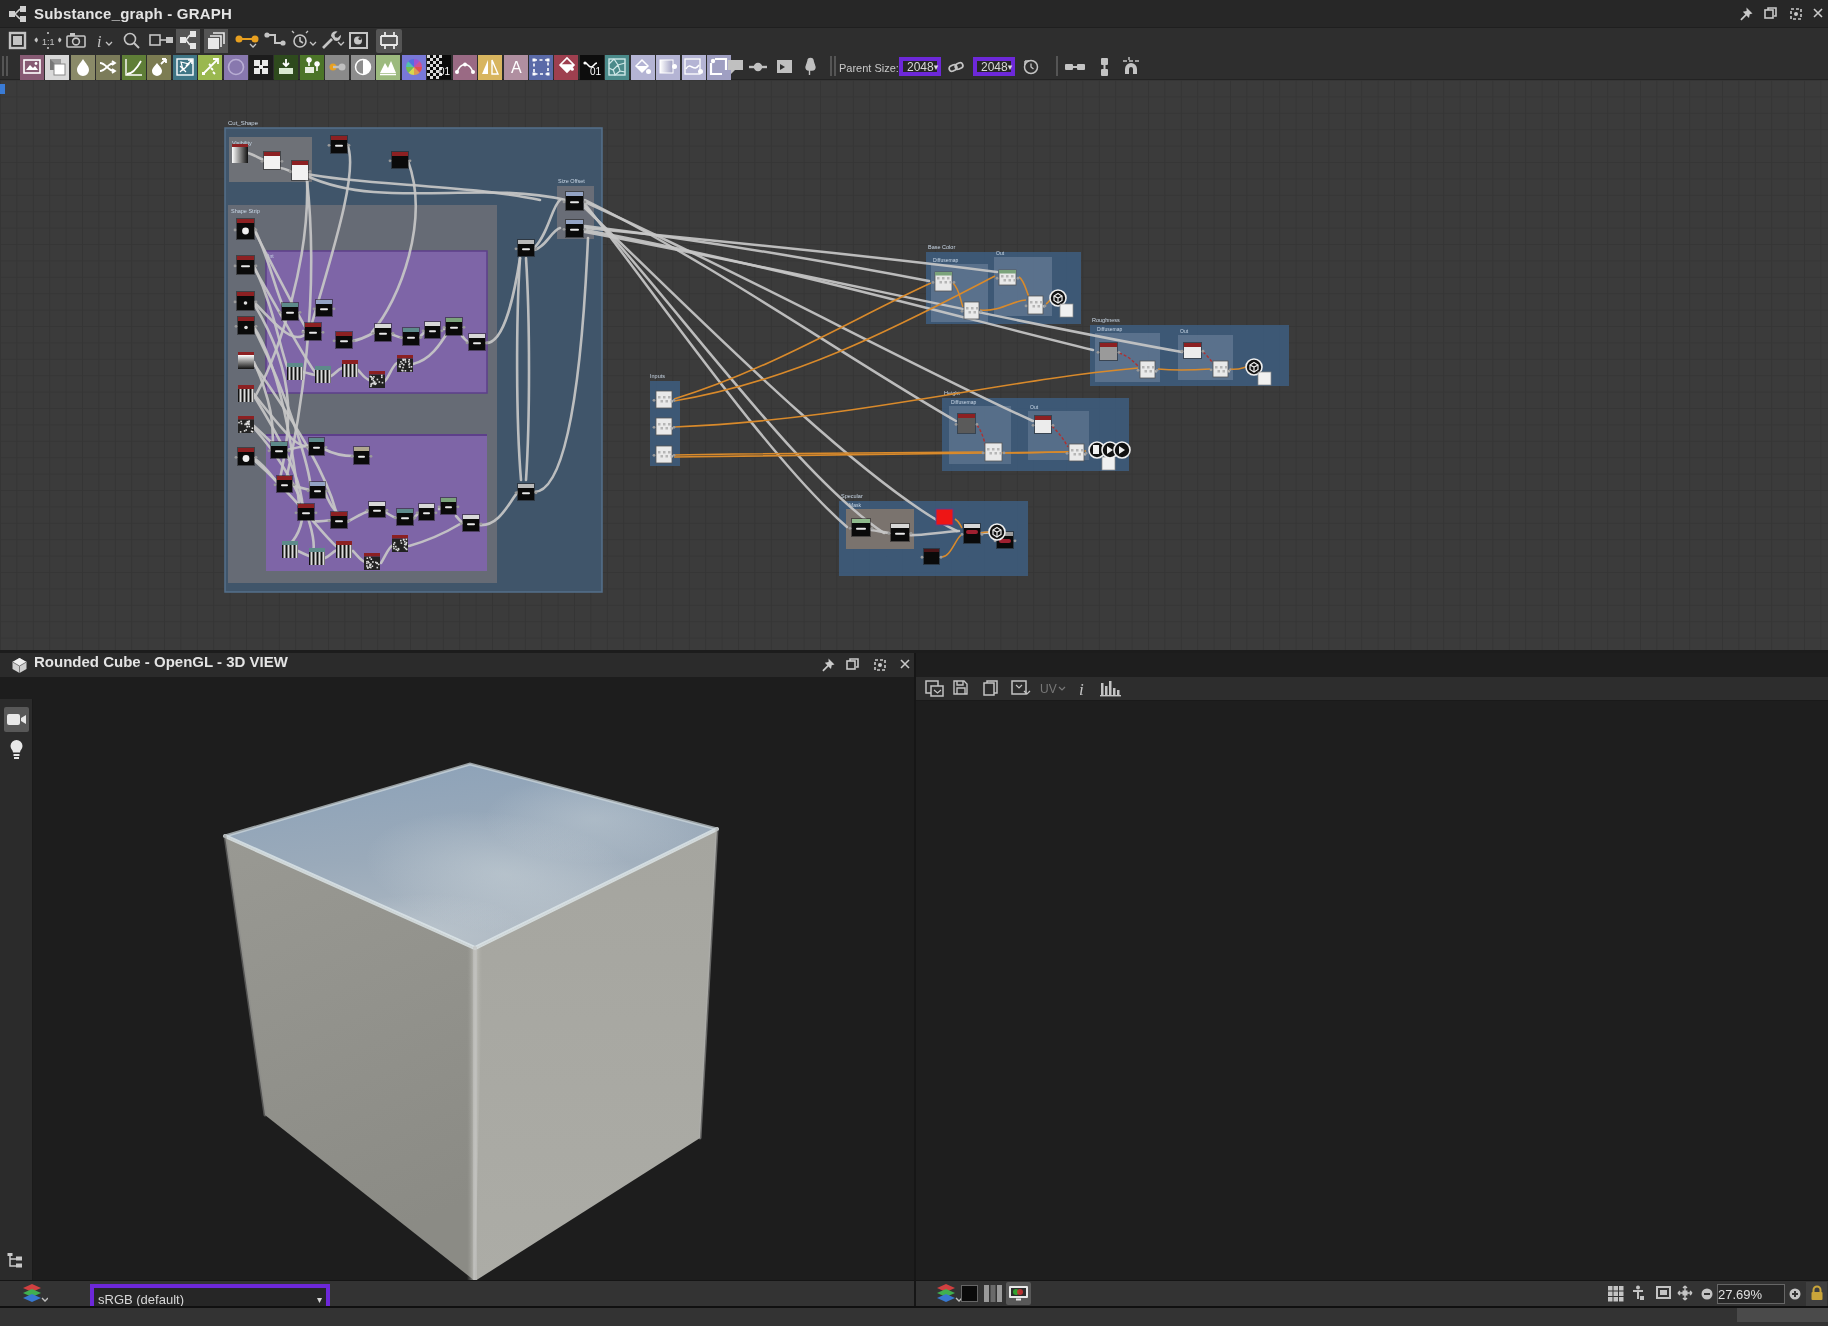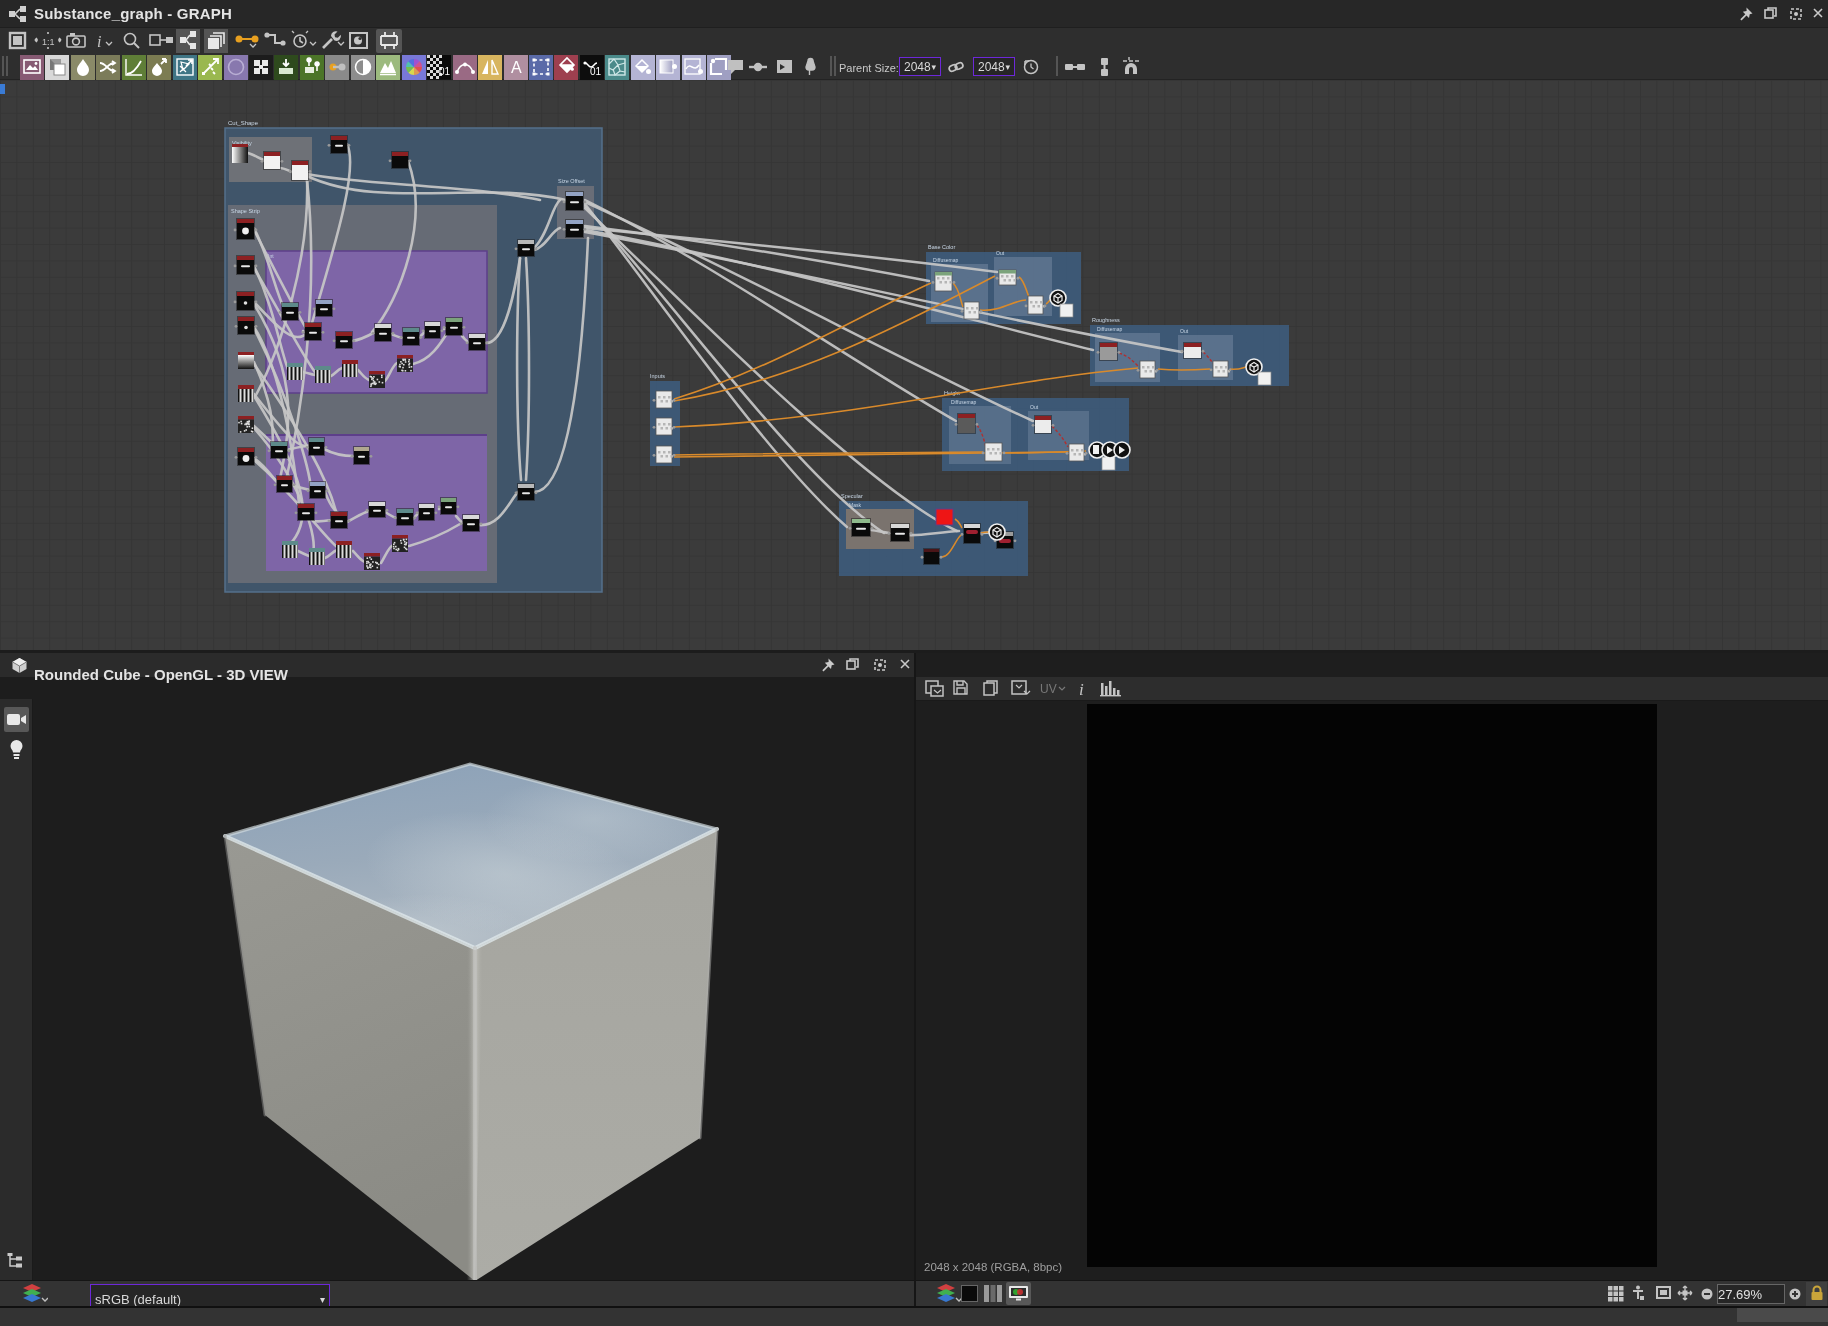--- a/index.html
+++ b/index.html
@@ -22,21 +22,21 @@
 #p3d-bar{left:0;top:627px;width:914px;height:26px;background:#333333;border-top:1px solid #151515}
 #p2d{left:916px;top:653px;width:912px;height:653px;background:#1e1e1e}
 #p2d-ttl{left:0;top:0;width:912px;height:24px;background:#2b2b2b}
 #p2d-tools{left:0;top:24px;width:912px;height:24px;background:#2d2d2d;border-bottom:1px solid #1a1a1a}
 #p2d-canvas{left:0;top:48px;width:912px;height:579px;background:#1e1e1e}
 #blackimg{left:171px;top:3px;width:570px;height:563px;background:#040404}
 #p2d-bar{left:0;top:627px;width:912px;height:26px;background:#333333;border-top:1px solid #151515}
 #vsplit{left:914px;top:653px;width:2px;height:653px;background:#161616}
 #status{left:0;top:1306px;width:1828px;height:20px;background:#333333;border-top:2px solid #101010}
 #progress{left:1737px;top:1308px;width:91px;height:14px;background:#4a4a4a}
-.dd{background:#262626;border:1px solid #6d28d9;color:#d8d8d8;font-size:12px;display:flex;align-items:center;padding:0 4px;justify-content:space-between}
+.dd{background:#262626;border:4px solid #6d28d9;color:#d8d8d8;font-size:12px;display:flex;align-items:center;padding:0 4px;justify-content:space-between}
 svg{display:block}
 </style></head>
 <body>
 <div id="app">
 
 <div class="abs" id="ttl">
   <svg class="abs" style="left:8px;top:6px" width="20" height="16" viewBox="0 0 20 16">
     <rect x="1" y="5" width="6" height="6" fill="#d0d0d0"></rect>
     <rect x="12" y="0" width="6" height="6" fill="#d0d0d0"></rect>
     <rect x="12" y="10" width="6" height="6" fill="#d0d0d0"></rect>
@@ -1152,21 +1152,21 @@
 </div>
 <div class="abs" id="gap"></div>
 
 <div class="abs" id="p3d">
   <div class="abs" id="p3d-ttl">
     <svg class="abs" style="left:11px;top:4px" width="17" height="17" viewBox="0 0 17 17">
       <path d="M8.5 1 L15.5 5 V12 L8.5 16 L1.5 12 V5 Z" fill="#cfcfcf"></path>
       <path d="M8.5 1 L15.5 5 L8.5 9 L1.5 5 Z" fill="#efefef"></path>
       <path d="M8.5 9 V16 M1.5 5 L8.5 9 L15.5 5" stroke="#777" stroke-width="1" fill="none"></path>
     </svg>
-    <div class="abs" style="left:34px;top:13px;font-size:15px;font-weight:bold;color:#e4e4e4">Rounded Cube - OpenGL - 3D VIEW</div>
+    <div class="abs" style="left:34px;top:0;font-size:15px;font-weight:bold;color:#e4e4e4">Rounded Cube - OpenGL - 3D VIEW</div>
     <svg class="abs" style="left:820px;top:4px" width="94" height="16" viewBox="0 0 94 16">
       <g stroke="#c9c9c9" stroke-width="1.6" fill="none">
         <path d="M8.5 1.5 l6 6 -2.8 0.7 -0.7 3.8 -2.5 -2.5 -5 5 -1.2 -1.2 5 -5 -2.5 -2.5 3.8 -0.7 z" fill="#c9c9c9" stroke="none"></path>
         <rect x="27" y="4" width="8" height="8"></rect>
             <path d="M30 4 v-2 h8 v8 h-2"></path>
         <rect x="55" y="3" width="10" height="10" stroke-dasharray="3 2"></rect>
             <circle cx="60" cy="8" r="2" fill="#c9c9c9" stroke="none"></circle>
         <path d="M81 3 l8 8 M89 3 l-8 8"></path>
       </g>
     </svg>
@@ -1266,24 +1266,20 @@
         <g fill="#c4c4c4" stroke="none">
               <rect x="185" y="6" width="2.5" height="12"></rect>
               <rect x="189" y="9" width="2.5" height="9"></rect>
               <rect x="193" y="4" width="2.5" height="14"></rect>
               <rect x="197" y="11" width="2.5" height="7"></rect>
               <rect x="201" y="13" width="2.5" height="5"></rect>
               <path d="M184 18 h21 v1.4 h-21 z"></path>
             </g>
       </g>
     </svg>
-  </div>
-  <div class="abs" id="p2d-canvas">
-    <div class="abs" id="blackimg"></div>
-    <div class="abs" style="left:8px;top:560px;font-size:11.5px;color:#9f9f9f">2048 x 2048 (RGBA, 8bpc)</div>
   </div>
   <div class="abs" id="p2d-bar">
     <svg class="abs" style="left:20px;top:3px" width="26" height="20" viewBox="0 0 26 20">
       <path d="M10 0 L19 4 L10 8 L1 4 Z" fill="#d04040"></path>
       <path d="M10 5 L19 9 L10 13 L1 9 Z" fill="#40b050"></path>
       <path d="M10 10 L19 14 L10 18 L1 14 Z" fill="#3878d0"></path>
       <path d="M20 14 l3 3 3 -3" stroke="#c0c0c0" stroke-width="1.4" fill="none"></path>
     </svg>
     <div class="abs" style="left:45px;top:4px;width:17px;height:17px;background:#0a0a0a;border:1px solid #666"></div>
     <svg class="abs" style="left:68px;top:4px" width="18" height="17" viewBox="0 0 18 17">

